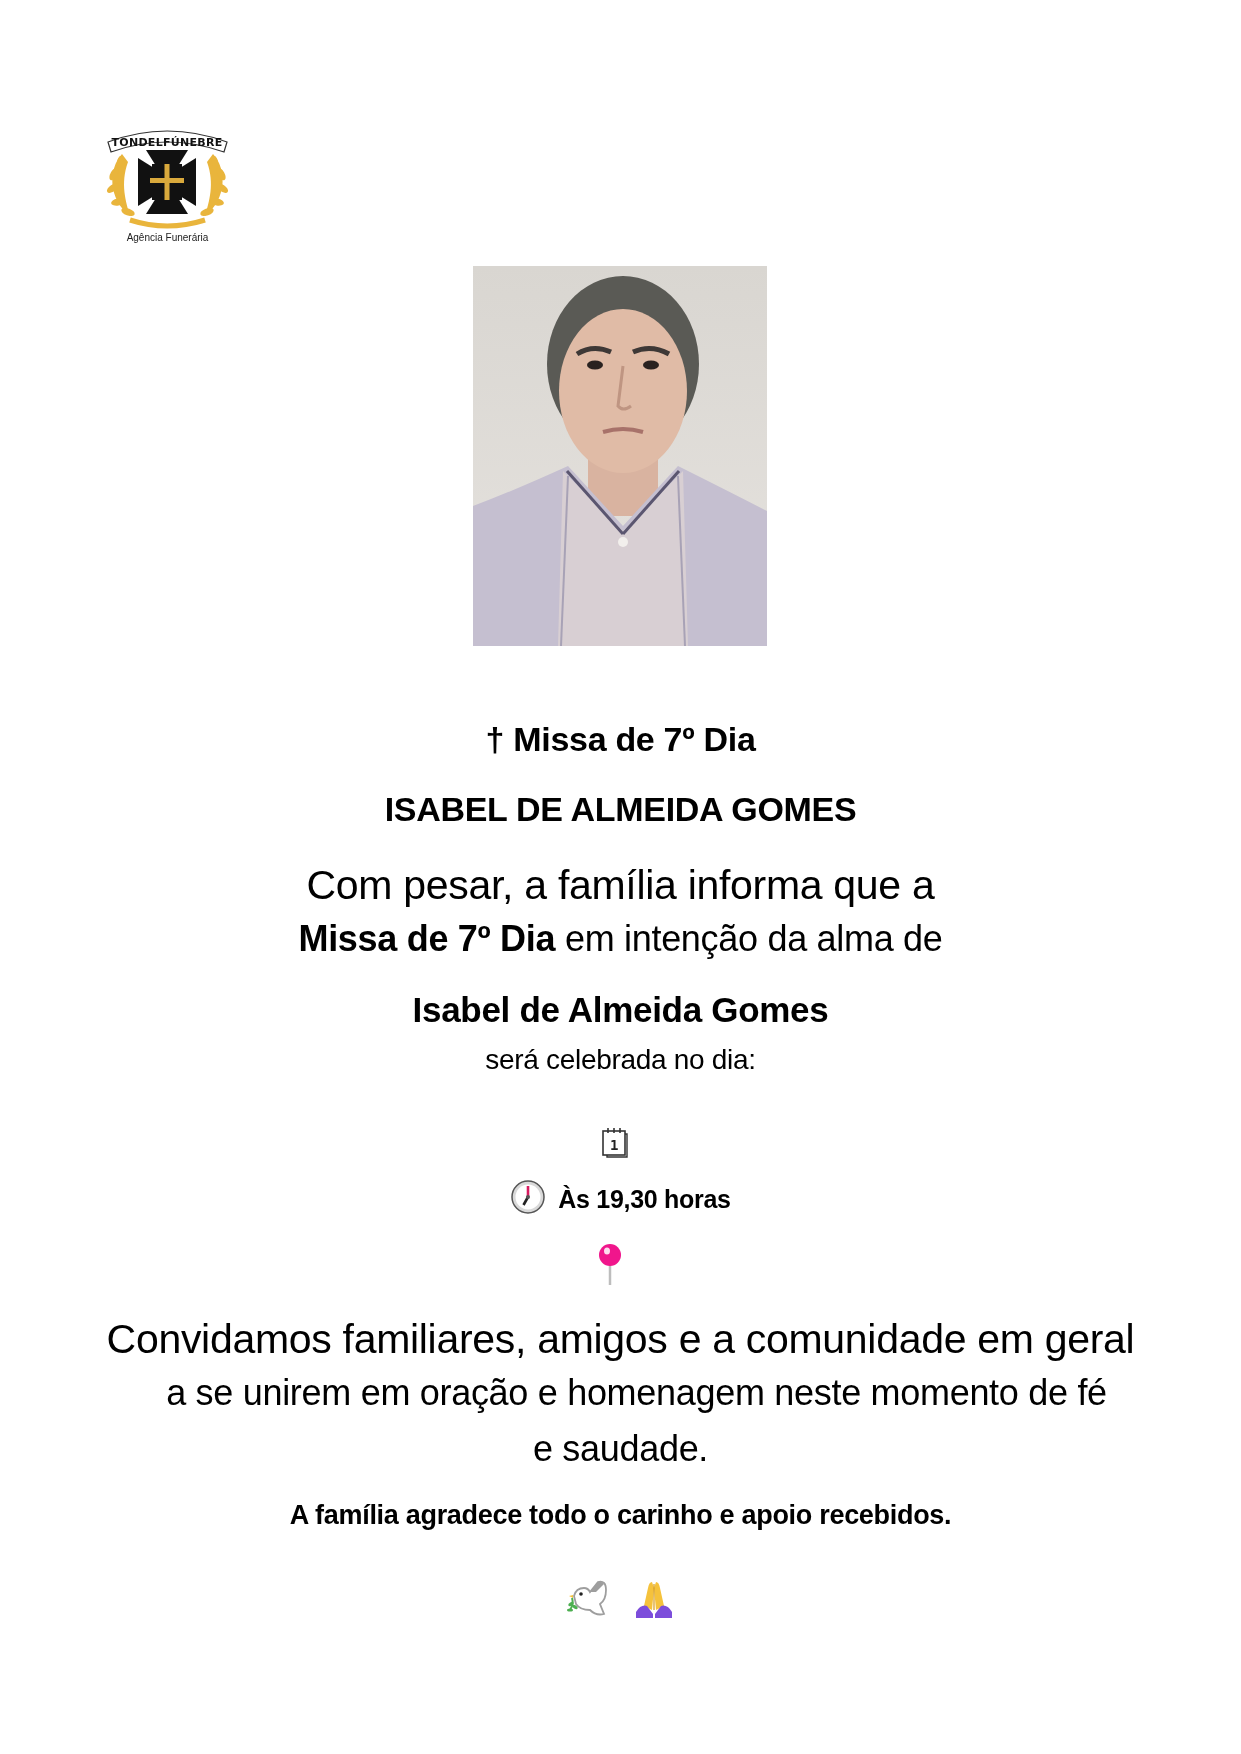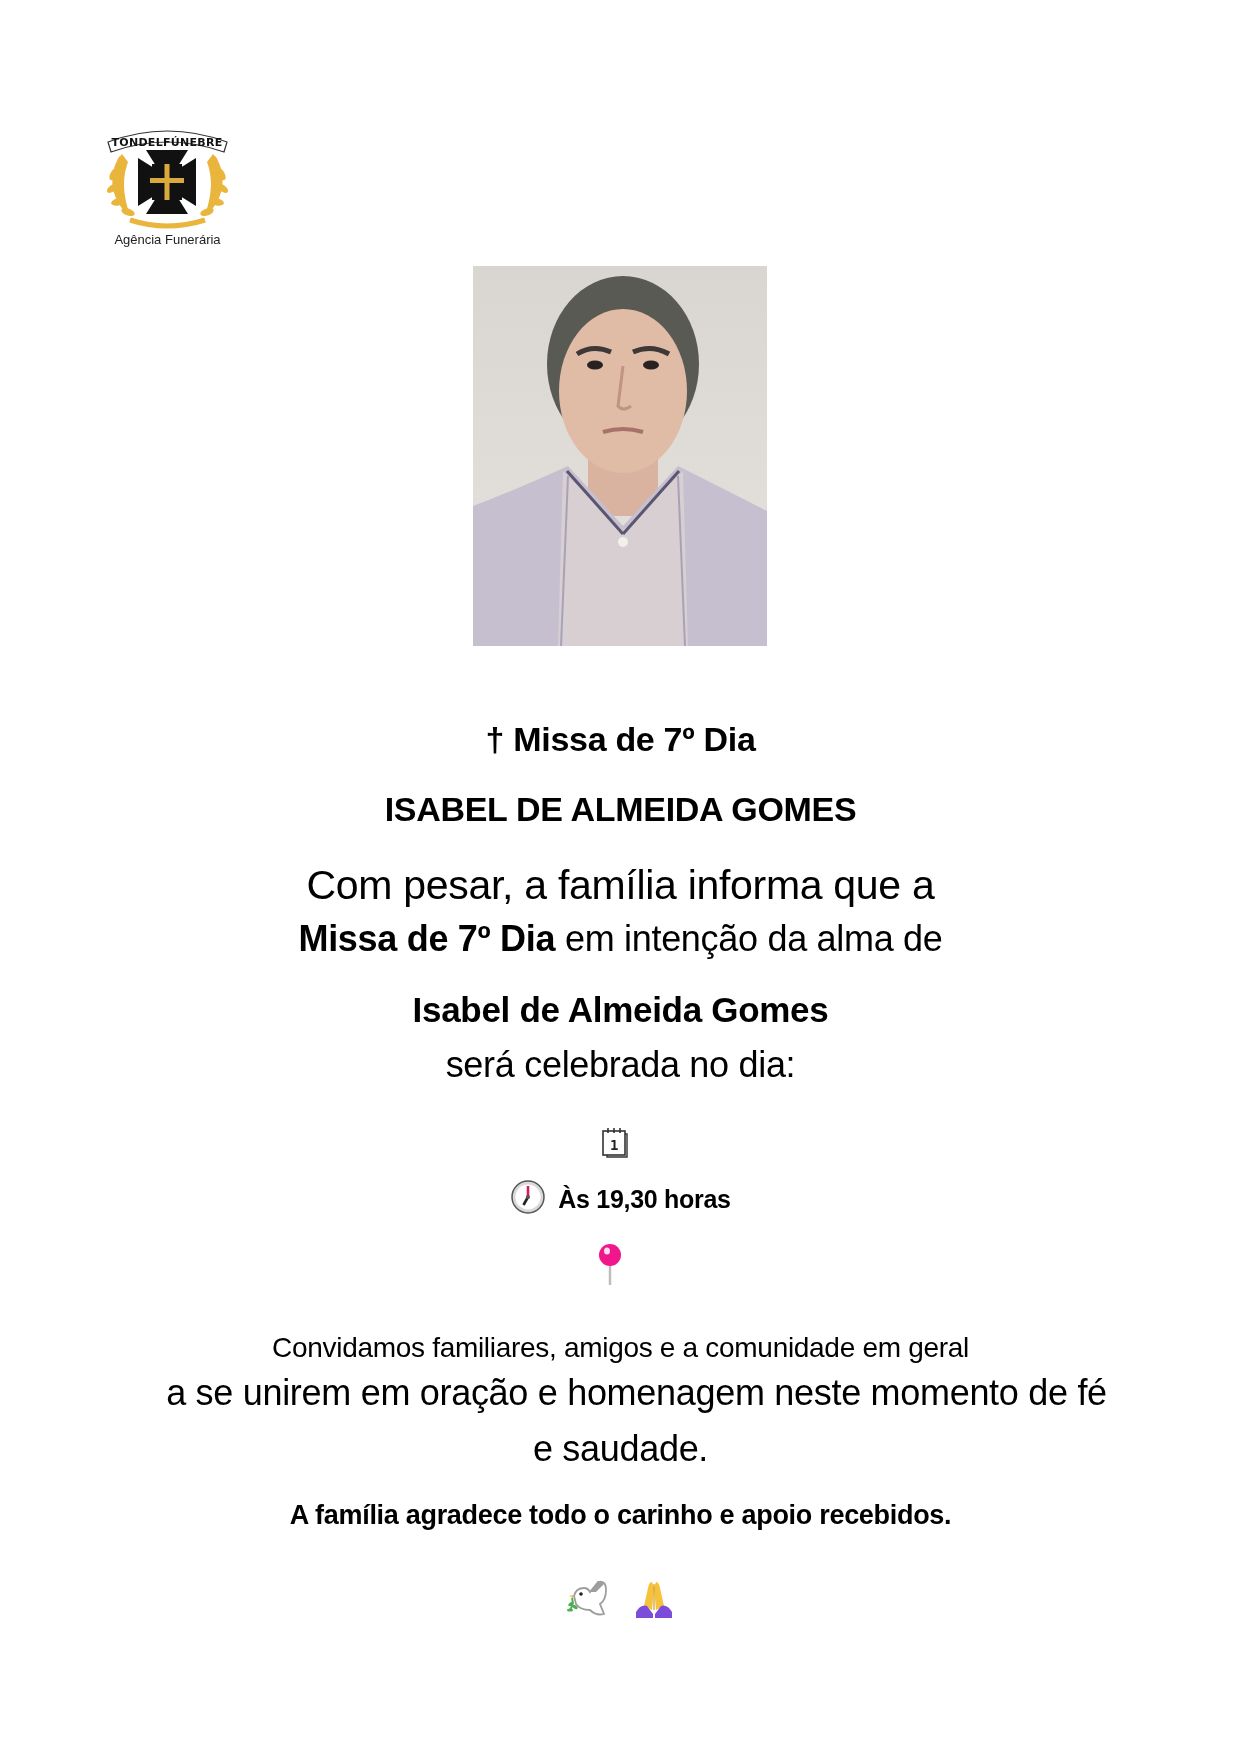--- a/index.html
+++ b/index.html
@@ -22,21 +22,21 @@
       width: 135px;
       height: 130px;
     }
     .logo svg { display: block; }
     .logo-caption {
       position: absolute;
       left: 0;
       top: 108px;
       width: 135px;
       text-align: center;
-      font-size: 13px;
+      font-size: 10px;
       color: #222;
       white-space: nowrap;
     }
     .photo {
       position: absolute;
       left: 473px;
       top: 266px;
       width: 294px;
       height: 380px;
       overflow: hidden;
@@ -51,25 +51,25 @@
       text-align: center;
       white-space: nowrap;
       letter-spacing: -0.3px;
     }
     .title { top: 720px; font-size: 34px; font-weight: bold; }
     .name-caps { top: 790px; font-size: 34px; font-weight: bold; }
     .intro1 { top: 862px; font-size: 41px; }
     .intro2 { top: 918px; font-size: 36px; }
     .intro2 b { font-weight: bold; }
     .name { top: 990px; font-size: 35px; font-weight: bold; }
-    .celebr { top: 1044px; font-size: 36px; }
+    .celebr { top: 1044px; font-size: 28px; }
     .date { top: 1123px; font-size: 35px; font-weight: bold; }
     .time { top: 1183px; font-size: 25px; font-weight: bold; }
     .place { top: 1245px; font-size: 35px; font-weight: bold; }
-    .inv1 { top: 1316px; font-size: 28px; margin-top: 16px; }
+    .inv1 { top: 1316px; font-size: 41px; }
     .inv2 { top: 1372px; font-size: 36px; margin-left: 16px; }
     .inv3 { top: 1428px; font-size: 36px; }
     .thanks { top: 1500px; font-size: 27px; font-weight: bold; }
     .emojis { top: 1578px; font-size: 36px; }
 
     .ico {
       display: inline-block;
       vertical-align: middle;
       margin-right: 12px;
       position: relative;

